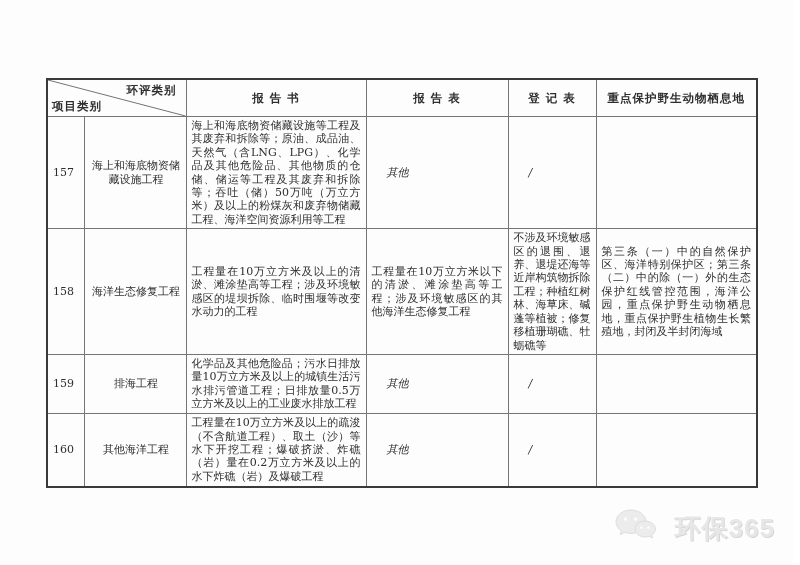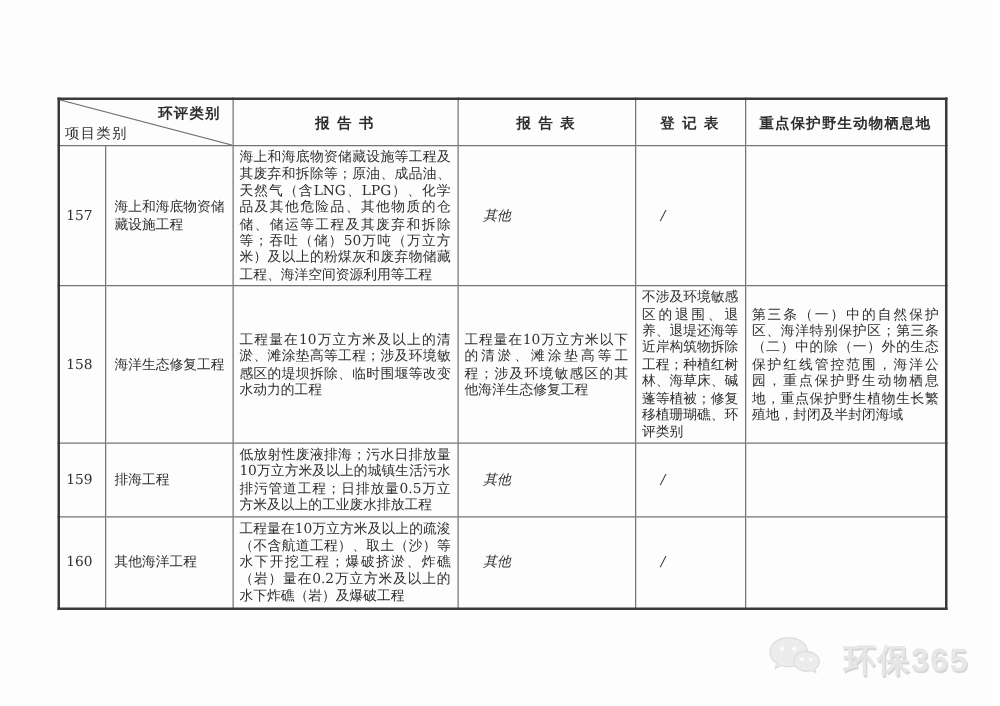--- a/index.html
+++ b/index.html
@@ -21,24 +21,24 @@
     padding:2px 5px;vertical-align:middle;
     word-break:break-all;
   }
   .cat-table tr.header-row td{
     height:36px;text-align:center;font-weight:600;font-size:11.5px;
     letter-spacing:1px;padding:0 2px;
   }
   td.diag-cell{position:relative;padding:0;height:36px;}
   .diag-svg{position:absolute;left:0;top:0;width:100%;height:100%;}
   .diag-top{position:absolute;top:3px;right:9px;font-weight:600;font-size:11.5px;letter-spacing:1px;}
-  .diag-bottom{position:absolute;bottom:3px;left:4px;font-weight:400;font-size:11.5px;letter-spacing:1px;}
+  .diag-bottom{position:absolute;bottom:3px;left:4px;font-weight:700;font-size:11.5px;letter-spacing:1px;}
 
   td.cell-no{text-align:left;}
-  td.cell-name{padding-left:7px;padding-right:5px;}
+  td.cell-name{padding-left:7px;padding-right:5px;text-align:center;}
   td.cell-book,td.cell-form,td.cell-reg,td.cell-meaning{
     text-align:justify;text-align-last:left;
   }
   td.cell-form.short,td.cell-reg.short{text-align:left;padding-left:20px;font-style:italic;}
   tr.r157{height:107px;}
   tr.r158{height:118px;}
   tr.r159{height:55px;}
   tr.r160{height:74px;}
 
   .page-number{
@@ -93,28 +93,28 @@
         <td class="cell-form short">其他</td>
         <td class="cell-reg short">/</td>
         <td class="cell-meaning"></td>
       </tr>
 
       <tr class="r158">
         <td class="cell-no">158</td>
         <td class="cell-name">海洋生态修复工程</td>
         <td class="cell-book">工程量在10万立方米及以上的清淤、滩涂垫高等工程；涉及环境敏感区的堤坝拆除、临时围堰等改变水动力的工程</td>
         <td class="cell-form">工程量在10万立方米以下的清淤、滩涂垫高等工程；涉及环境敏感区的其他海洋生态修复工程</td>
-        <td class="cell-reg">不涉及环境敏感区的退围、退养、退堤还海等近岸构筑物拆除工程；种植红树林、海草床、碱蓬等植被；修复移植珊瑚礁、环评类别</td>
+        <td class="cell-reg">不涉及环境敏感区的退围、退养、退堤还海等近岸构筑物拆除工程；种植红树林、海草床、碱蓬等植被；修复移植珊瑚礁、牡蛎礁等</td>
         <td class="cell-meaning">第三条（一）中的自然保护区、海洋特别保护区；第三条（二）中的除（一）外的生态保护红线管控范围，海洋公园，重点保护野生动物栖息地，重点保护野生植物生长繁殖地，封闭及半封闭海域</td>
       </tr>
 
       <tr class="r159">
         <td class="cell-no">159</td>
         <td class="cell-name">排海工程</td>
-        <td class="cell-book">低放射性废液排海；污水日排放量10万立方米及以上的城镇生活污水排污管道工程；日排放量0.5万立方米及以上的工业废水排放工程</td>
+        <td class="cell-book">化学品及其他危险品；污水日排放量10万立方米及以上的城镇生活污水排污管道工程；日排放量0.5万立方米及以上的工业废水排放工程</td>
         <td class="cell-form short">其他</td>
         <td class="cell-reg short">/</td>
         <td class="cell-meaning"></td>
       </tr>
 
       <tr class="r160">
         <td class="cell-no">160</td>
         <td class="cell-name">其他海洋工程</td>
         <td class="cell-book">工程量在10万立方米及以上的疏浚（不含航道工程）、取土（沙）等水下开挖工程；爆破挤淤、炸礁（岩）量在0.2万立方米及以上的水下炸礁（岩）及爆破工程</td>
         <td class="cell-form short">其他</td>

